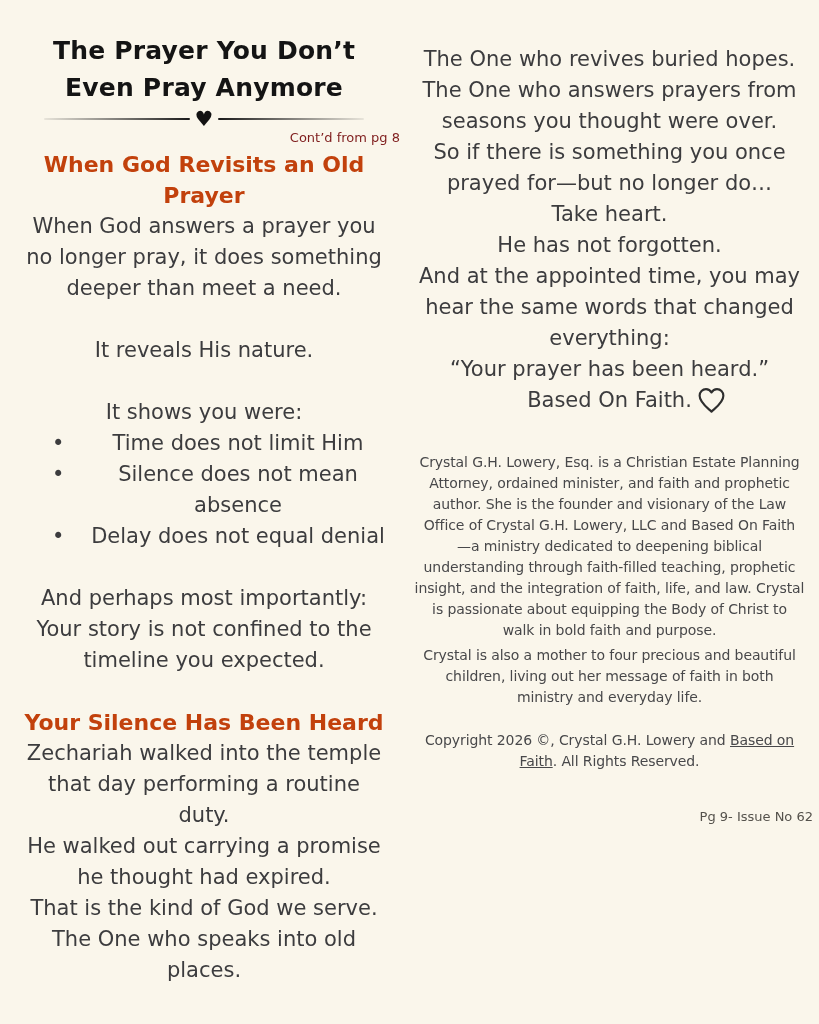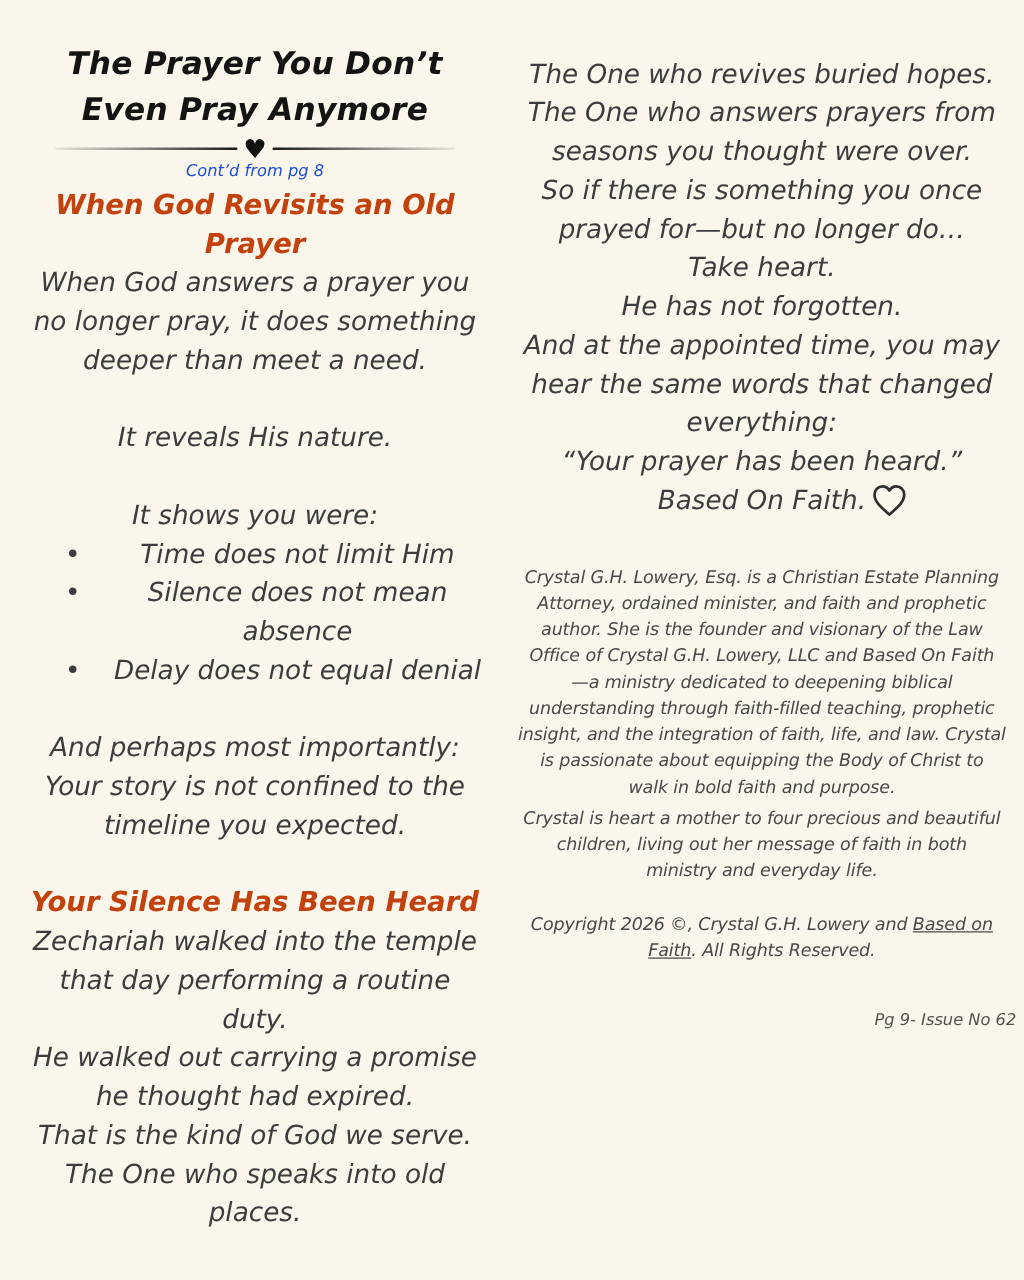--- a/index.html
+++ b/index.html
@@ -3,36 +3,36 @@
 <meta charset="utf-8">
 <style>
   html, body { margin: 0; padding: 0; }
   body {
     width: 819px; height: 1024px;
     background: #FAF6EB;
     font-family: "DejaVu Sans", "Liberation Sans", sans-serif;
     color: #3C3C3E;
     overflow: hidden;
   }
-  .page { display: flex; width: 819px; height: 1024px; box-sizing: border-box; font-style: italic; }
+  .page { display: flex; width: 819px; height: 1024px; box-sizing: border-box; }
   .col { box-sizing: border-box; }
   .col.left  { width: 392px; margin-left: 8px;  padding-top: 32px; text-align: center; }
   .col.right { width: 407px; margin-left: 6px;  padding-top: 44px; text-align: center; }
 
   .title {
     font-size: 25px; font-weight: bold; line-height: 37px;
     color: #141414; margin: 0; white-space: pre-line; letter-spacing: 0.2px;
   }
   .divider { display: flex; align-items: center; padding: 0 36px; height: 20px; margin-top: 3px; }
   .dline { flex: 1; height: 2px; border-radius: 1px; }
   .dline.l { background: linear-gradient(to right, rgba(20,20,20,0.08), #1A1A1A); }
   .dline.r { background: linear-gradient(to left,  rgba(20,20,20,0.08), #1A1A1A); }
   .dheart { font-size: 21px; line-height: 20px; color: #121212; margin: 0 5px; }
 
-  .contd { font-size: 13px; line-height: 18px; color: #1d4ed8; }
+  .contd { font-size: 13px; line-height: 18px; color: #7f1d1d; text-align: right; }
 
   .heading {
     font-size: 22px; font-weight: bold; line-height: 31px;
     color: #c2410c; margin: 2px 0 0; white-space: pre-line;
   }
   .heading.second { margin-top: 31px; }
 
   .body { font-size: 21px; line-height: 31px; margin: 31px 0 0; white-space: pre-line; }
   .body.tight { margin-top: 0; }
 
@@ -138,21 +138,21 @@
 
     <p class="bio first-bio">Crystal G.H. Lowery, Esq. is a Christian Estate Planning
 Attorney, ordained minister, and faith and prophetic
 author. She is the founder and visionary of the Law
 Office of Crystal G.H. Lowery, LLC and Based On Faith
 —a ministry dedicated to deepening biblical
 understanding through faith-filled teaching, prophetic
 insight, and the integration of faith, life, and law. Crystal
 is passionate about equipping the Body of Christ to
 walk in bold faith and purpose.</p>
-    <p class="bio">Crystal is heart a mother to four precious and beautiful
+    <p class="bio">Crystal is also a mother to four precious and beautiful
 children, living out her message of faith in both
 ministry and everyday life.</p>
 
     <p class="copyright"><span>Copyright 2026 ©, Crystal G.H. Lowery and </span><span class="link">Based on Faith</span><span>. All Rights Reserved.</span></p>
 
     <div class="footer">Pg 9- Issue No 62</div>
   </div>
 
 </div>
 

